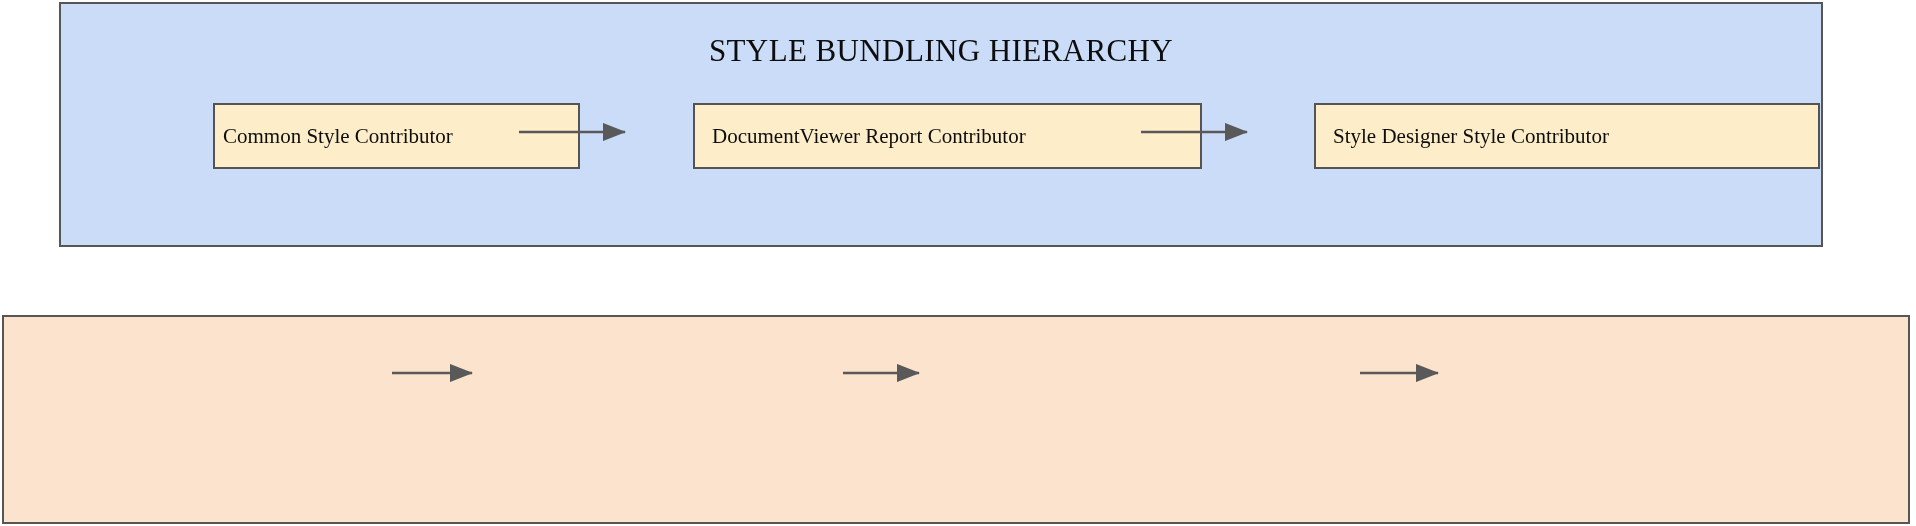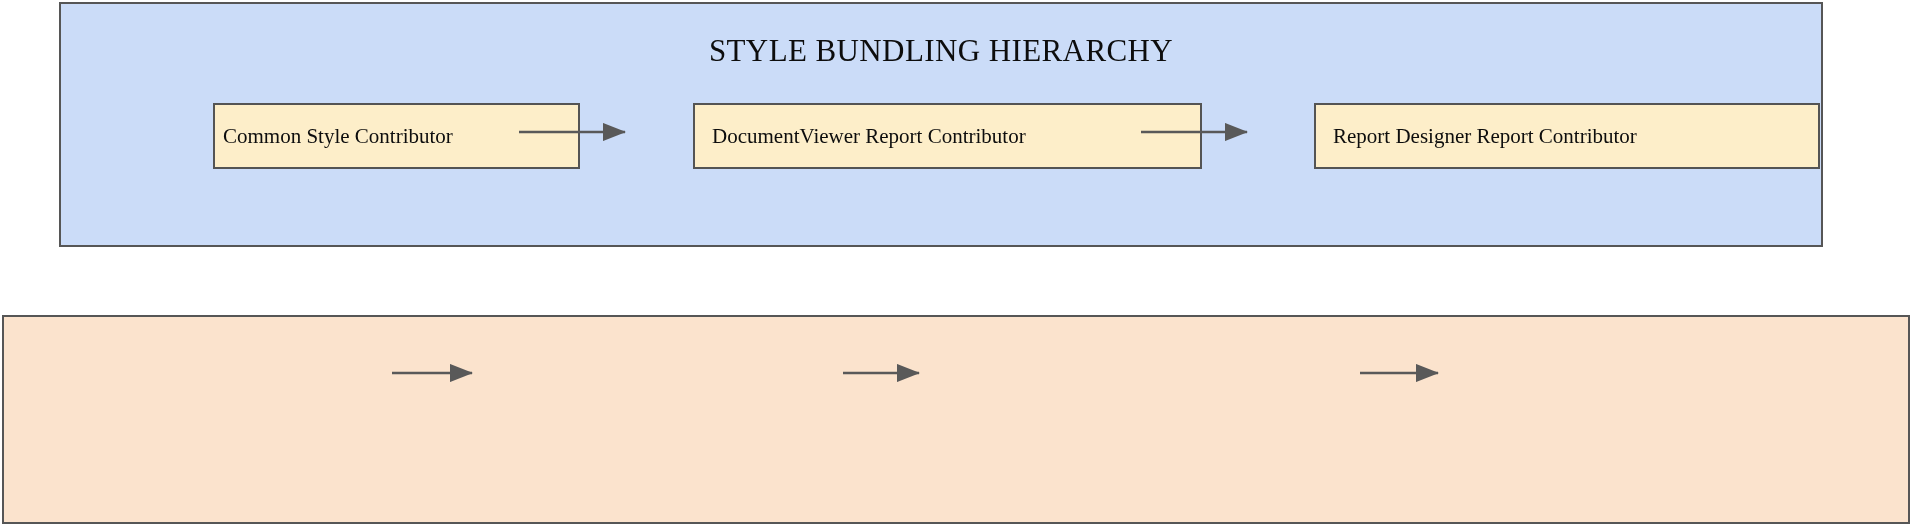--- a/index.html
+++ b/index.html
@@ -108,21 +108,21 @@
 
     <div class="node node-style sn1">
       <span>Common Style Contributor</span>
     </div>
 
     <div class="node node-style sn2">
       <span>DocumentViewer Report Contributor</span>
     </div>
 
     <div class="node node-style sn3">
-      <span>Report Designer Report Contributor</span>
+      <span>Style Designer Style Contributor</span>
     </div>
   </div>
 
   <div class="cluster cluster-script">
 
     
 
     
 
     

